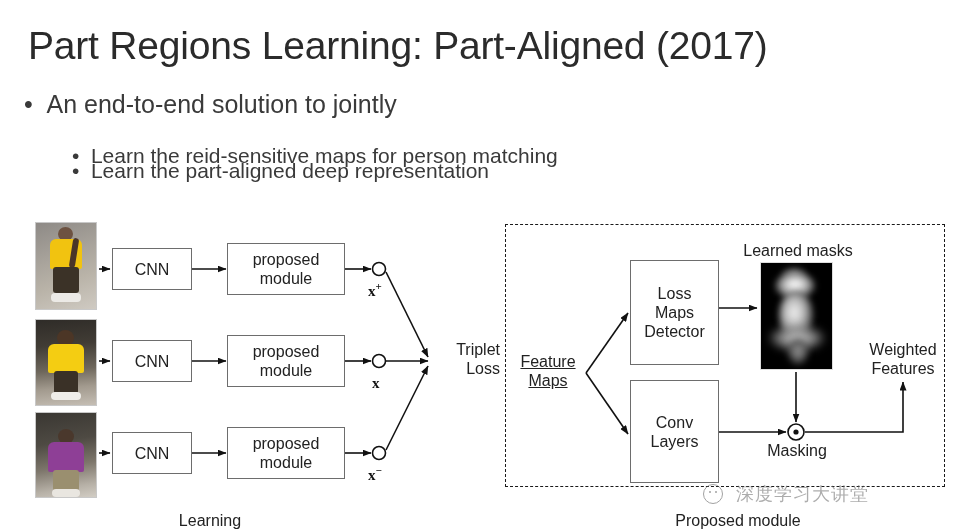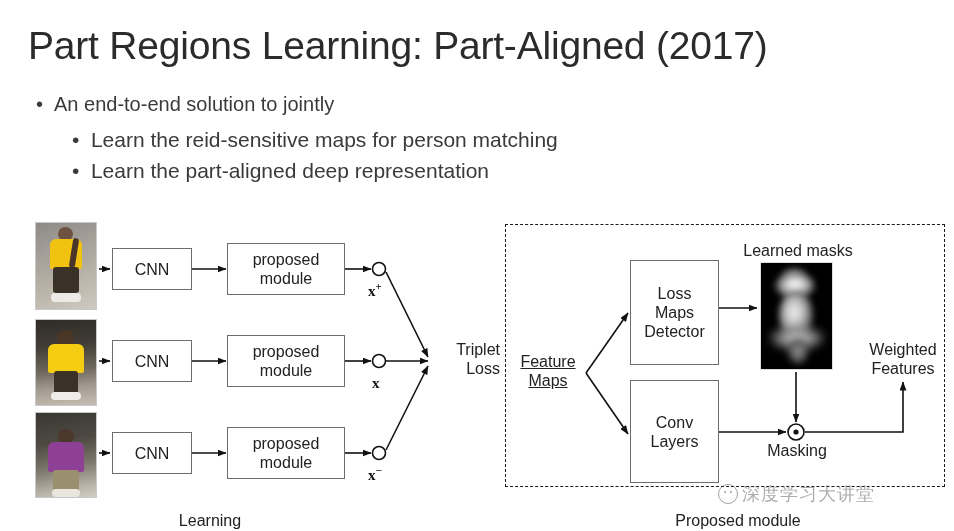--- a/index.html
+++ b/index.html
@@ -29,36 +29,36 @@
     font-size: 39px;
     line-height: 48px;
     font-weight: 300;
     letter-spacing: -0.2px;
     color: #2b2b2b;
     white-space: nowrap;
   }
   
   .bullet-l1 {
     position: absolute;
-    left: 36px;
+    left: 24px;
     top: 88px;
-    font-size: 20px;
+    font-size: 25px;
     line-height: 32px;
     color: #3a3a3a;
     white-space: nowrap;
   }
   .bullet-l2 {
     position: absolute;
     left: 72px;
     font-size: 21px;
     line-height: 28px;
     color: #3a3a3a;
     white-space: nowrap;
   }
-  #b2a { top: 126px; }
+  #b2a { top: 142px; }
   #b2b { top: 157px; }
   .dot {
     display: inline-block;
     width: 0.9em;
     color: #3a3a3a;
   }
 
   
   #figure {
     position: absolute;
@@ -253,25 +253,25 @@
     top: 24px;
     width: 440px;
     height: 263px;
     border: 1.4px dashed #1a1a1a;
     box-sizing: border-box;
   }
 
   
   #watermark {
     position: absolute;
-    left: 718px;
+    left: 703px;
     top: 282px;
     display: flex;
     align-items: center;
-    gap: 4px;
+    gap: 13px;
     opacity: 0.55;
   }
   #watermark .wm-logo {
     width: 20px; height: 20px;
     border-radius: 50%;
     border: 1.4px solid #555;
     position: relative;
     box-sizing: border-box;
   }
   #watermark .wm-logo:before, #watermark .wm-logo:after {

